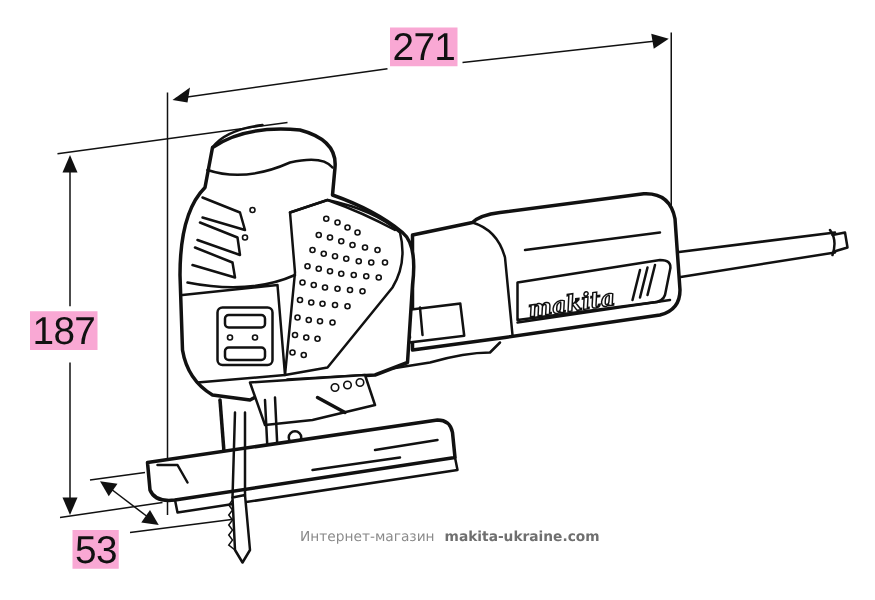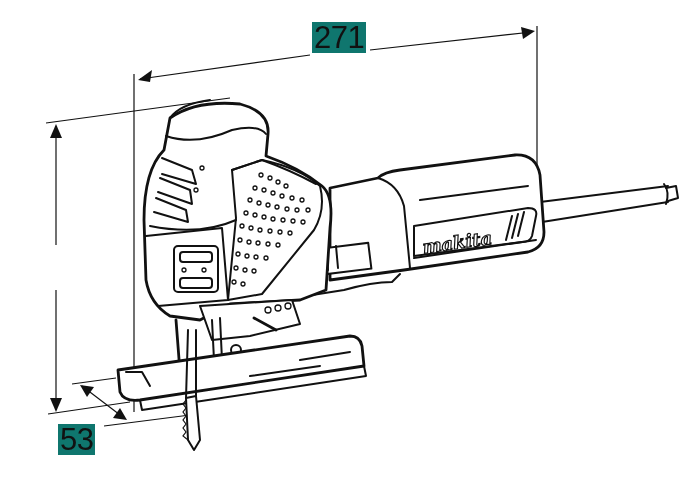--- a/index.html
+++ b/index.html
@@ -1,18 +1,18 @@
 <!DOCTYPE html>
 <html><head>
   <meta charset="utf-8">
   <style>
     html, body { margin: 0; padding: 0; background: #ffffff; }
     body { width: 700px; height: 480px; position: relative; overflow: hidden; font-family: "Liberation Sans", sans-serif; }
     #stage { position: absolute; left: 0; top: 0; width: 700px; height: 480px; }
-    .dim-label { position: absolute; font-family: "Liberation Sans", sans-serif; font-size: 31px; color: #111; line-height: 1; letter-spacing: -0.5px; background: #0f766e; padding: 0 2px; }
+    .dim-label { position: absolute; font-family: "Liberation Sans", sans-serif; font-size: 31px; color: #111; line-height: 1; letter-spacing: -0.5px; background: #f9a8d4; padding: 0 2px; }
     #dim-length { left: 312px; top: 22px; }
     #dim-height { left: 24px; top: 249px; }
     #dim-width  { left: 58px; top: 424px; }
     .watermark { position: absolute; left: 240px; top: 423px; font-family: "DejaVu Sans", sans-serif; font-size: 11px; color: #8a8a8a; white-space: nowrap; }
     .watermark .site { font-weight: bold; color: #6f6f6f; margin-left: 8px; }
     svg .thin { stroke: #111; stroke-width: 1.2; fill: none; }
     svg .line { stroke: #111; stroke-width: 2; fill: none; stroke-linejoin: round; stroke-linecap: round; }
     svg .thick { stroke: #111; stroke-width: 2.8; fill: none; stroke-linejoin: round; stroke-linecap: round; }
     svg .fillw { fill: #fff; }
     svg .dot { fill: #fff; stroke: #111; stroke-width: 1.3; }
@@ -166,15 +166,19 @@
     </g>
 
     <g>
       <path class="line fillw" d="M186 398 L196 396 L200 440 L194 450 L188 440 Z"></path>
       <path class="thin" d="M186 400 L183 404 L186 408 L183 412 L186 416 L183 420 L186 424 L183 428 L186 432 L183 436 L188 440"></path>
       <path class="line" d="M188 330 L186 398 M196 330 L196 396"></path>
     </g>
   </svg>
 
   <div class="dim-label" id="dim-length">271</div>
+  <div class="dim-label" id="dim-height">187</div>
   <div class="dim-label" id="dim-width">53</div>
 
+  <div class="watermark">
+    <span>Интернет-магазин</span><span class="site">makita-ukraine.com</span>
+  </div>
 </div>
 
 </body></html>

